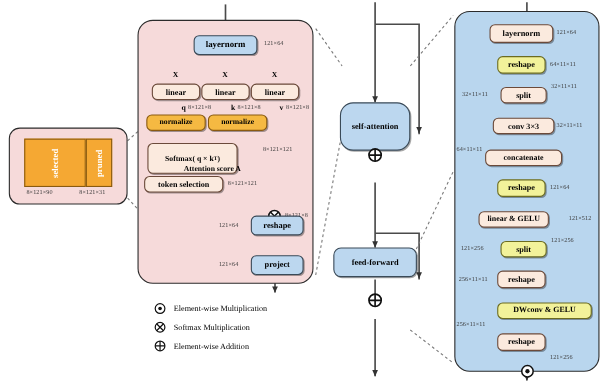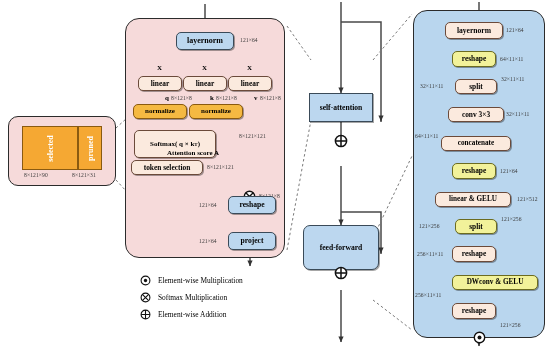--- a/index.html
+++ b/index.html
@@ -127,22 +127,22 @@
 
   <div class="tokbox" style="left:22px;top:126px;width:56px;height:44px;">
     <span class="vtxt">selected</span>
   </div>
   <div class="tokbox" style="left:78px;top:126px;width:24px;height:44px;">
     <span class="vtxt">pruned</span>
   </div>
   <div class="dim" style="left:24px;top:172px;">8×121×90</div>
   <div class="dim" style="left:72px;top:172px;">8×121×31</div>
 
-  <div class="node n-blue" style="left:309px;top:93px;width:64px;height:29px;font-size:7.6px;border-radius:0;">self-attention</div>
-  <div class="node n-blue" style="left:303px;top:225px;width:76px;height:45px;font-size:7.6px;border-radius:7px;">feed-forward</div>
+  <div class="node n-blue" style="left:309px;top:93px;width:64px;height:44px;font-size:7.6px;border-radius:12px;">self-attention</div>
+  <div class="node n-blue" style="left:303px;top:225px;width:76px;height:27px;font-size:7.6px;border-radius:7px;">feed-forward</div>
 
   <svg style="position:absolute;left:334px;top:134px;width:14px;height:14px;" viewBox="0 0 14 14">
     <circle cx="7" cy="7" r="5.6" fill="#fff" stroke="#111" stroke-width="1.5"></circle>
     <path d="M7,1.4 L7,12.6 M1.4,7 L12.6,7" stroke="#111" stroke-width="1.5"></path>
   </svg>
   <svg style="position:absolute;left:334px;top:266px;width:14px;height:14px;" viewBox="0 0 14 14">
     <circle cx="7" cy="7" r="5.6" fill="#fff" stroke="#111" stroke-width="1.5"></circle>
     <path d="M7,1.4 L7,12.6 M1.4,7 L12.6,7" stroke="#111" stroke-width="1.5"></path>
   </svg>
 
@@ -203,21 +203,21 @@
 
   <div class="node n-cream" style="left:448px;top:107px;width:56px;height:15px;font-size:7.4px;">conv 3×3</div>
   <div class="dim" style="left:506px;top:111px;">32×11×11</div>
 
   <div class="node n-cream" style="left:441px;top:136px;width:70px;height:15px;font-size:7.2px;">concatenate</div>
   <div class="dim" style="left:415px;top:133px;">64×11×11</div>
 
   <div class="node n-yellow" style="left:452px;top:163px;width:44px;height:16px;font-size:7.4px;">reshape</div>
   <div class="dim" style="left:500px;top:168px;">121×64</div>
 
-  <div class="node n-cream" style="left:435px;top:192px;width:76px;height:15px;font-size:7.2px;">linear &amp; GELU</div>
+  <div class="node n-cream" style="left:435px;top:192px;width:64px;height:15px;font-size:7.2px;">linear &amp; GELU</div>
   <div class="dim" style="left:517px;top:196px;">121×512</div>
 
   <div class="node n-yellow" style="left:455px;top:219px;width:42px;height:15px;font-size:7.4px;">split</div>
   <div class="dim" style="left:419px;top:223px;">121×256</div>
   <div class="dim" style="left:501px;top:216px;">121×256</div>
 
   <div class="node n-cream" style="left:452px;top:246px;width:44px;height:16px;font-size:7.4px;">reshape</div>
   <div class="dim" style="left:417px;top:251px;">256×11×11</div>
 
   <div class="node n-yellow" style="left:452px;top:275px;width:86px;height:15px;font-size:7.2px;">DWconv &amp; GELU</div>

